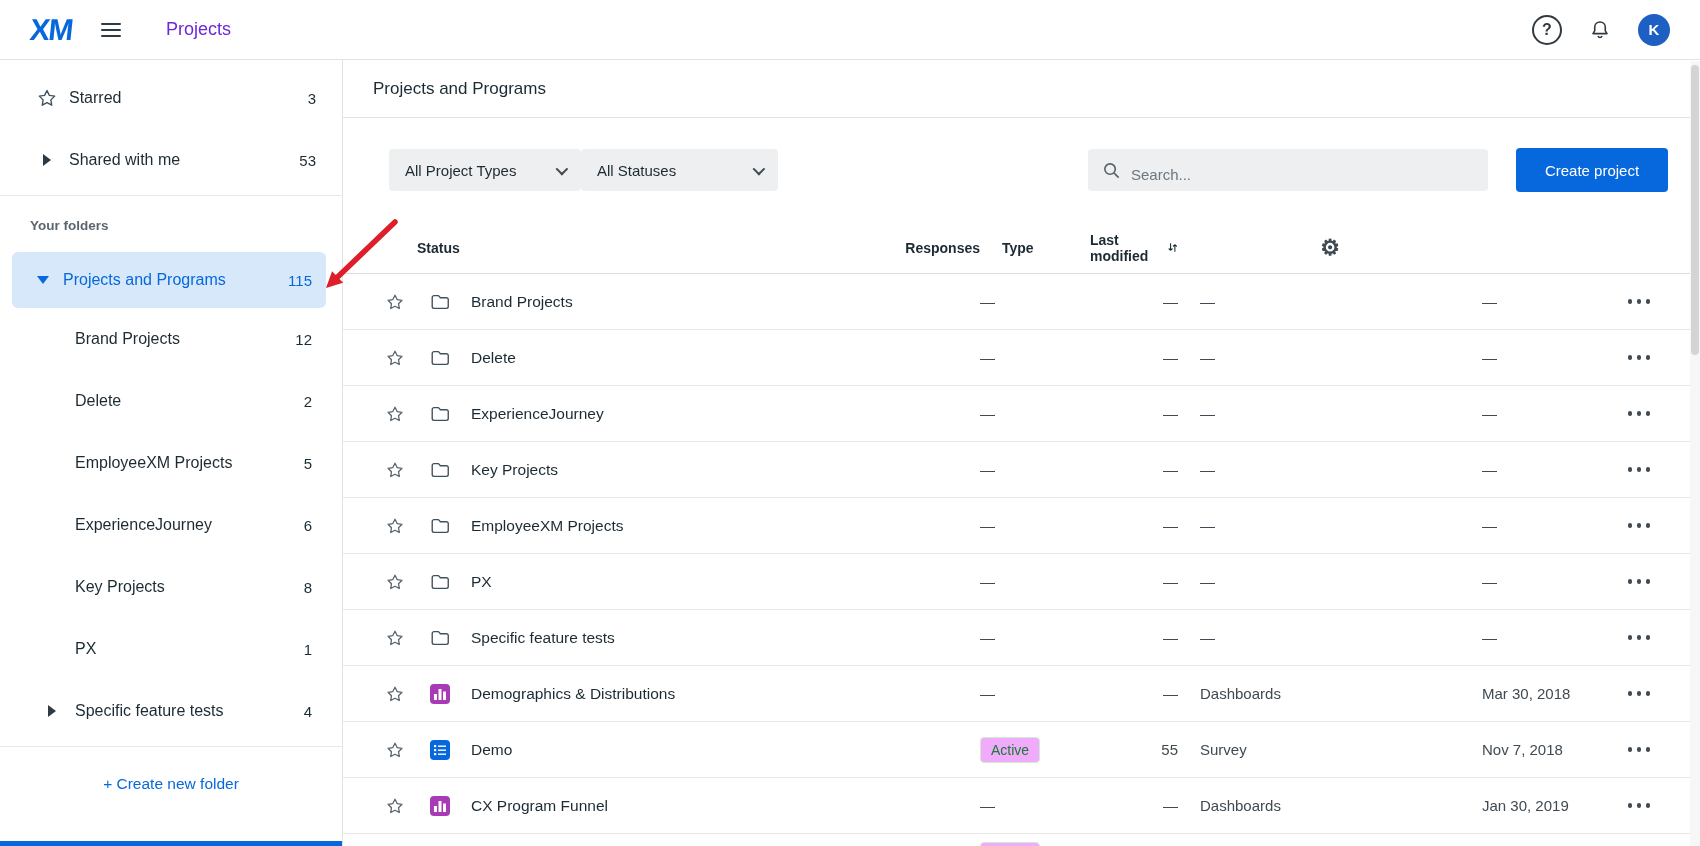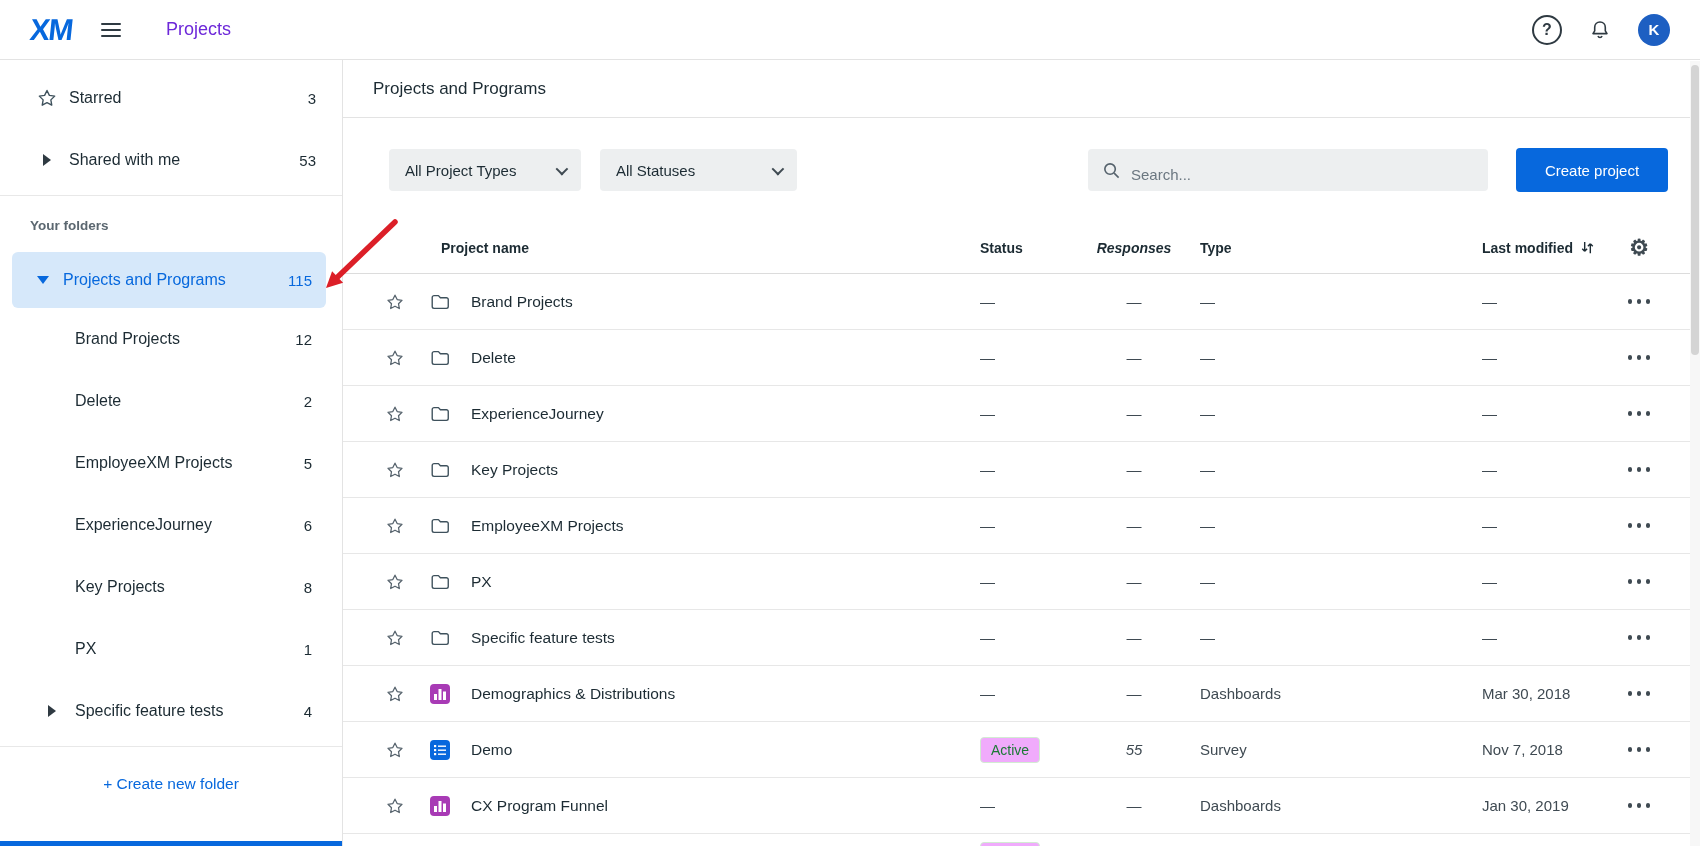--- a/index.html
+++ b/index.html
@@ -43,38 +43,38 @@
                    cursor:pointer; margin-top:8px; }
   .sidebar-bottom-bar { position:absolute; left:0; right:0; bottom:0; height:5px; background:#0768dd; }
 
   
   .main { flex:1; min-width:0; background:#fff; position:relative; }
   .main-header { height:58px; display:flex; align-items:center; padding-left:30px; font-size:17px; font-weight:500;
                  border-bottom:1px solid #e3e3e3; color:#1c2b33; }
   .filters { display:flex; align-items:center; margin-top:30px; height:44px; padding:0 32px 0 46px; }
   .dropdown { height:42px; background:#edeff0; border:none; border-radius:4px; display:flex; align-items:center;
               justify-content:space-between; padding:0 16px; font-size:15px; color:#1c2b33; cursor:pointer; }
-  .dd-types { width:192px; margin-right:19px; }
+  .dd-types { width:192px; }
   .dd-status { width:197px; }
   .chev { width:9px; height:9px; border-right:2px solid #3f4a52; border-bottom:2px solid #3f4a52; transform:rotate(45deg) translateY(-2px); margin-left:14px; }
   .search-box { margin-left:auto; width:400px; height:42px; background:#edeff0; border-radius:4px; display:flex; align-items:center;
                 padding:0 14px; }
   .search-box input { flex:1; border:none; background:transparent; outline:none; font-size:15px; color:#737373;
                       font-family:"Liberation Sans", sans-serif; margin-left:10px;margin-top:9px; }
   .search-box input::placeholder { color:#6b7780; }
   .create-btn { margin-left:28px; width:152px; height:44px; background:#0768dd; color:#fff; border:none; border-radius:4px;
                 font-size:15px; cursor:pointer; font-family:"Liberation Sans", sans-serif; }
 
   
   .table { margin-top:30px; }
   .thead, .trow { display:grid; grid-template-columns:44px 46px 517px 110px 88px 304px 117px 80px; align-items:center; padding-left:30px; }
   .thead { height:52px; border-bottom:1px solid #dcdcdc; font-size:14px; font-weight:700; color:#1c2b33; }
   .th-name { grid-column:2 / 4; padding-left:24px; }
   .th-type, .cell-type { padding-left:22px; }
-  .th-resp, .cell-resp { text-align:center;font-style:italic; }
+  .th-resp, .cell-resp { text-align:right; }
   .th-modified { display:flex; align-items:center; gap:7px; cursor:pointer; }
   .th-gear { display:flex; justify-content:center; font-size:22px; color:#3f4a52; cursor:pointer; line-height:1; }
   .trow { height:56px; border-bottom:1px solid #e7e7e7; font-size:15px; color:#1c2b33; cursor:pointer; background:#fff; }
   .cell-star { display:flex; justify-content:center; }
   .cell-icon { display:flex; justify-content:center; }
   .cell-name { padding-left:8px; font-size:15.5px; }
   .cell-status .dash, .dashtext { color:#3f4a52; }
   .badge-active { display:inline-block; padding:4px 10px; border-radius:4px; background:#f0abfc; border:1px solid #d2ecd2;
                   color:#1b7a35; font-size:14px; }
   .cell-more { display:flex; justify-content:center; }
@@ -244,21 +244,20 @@
             </svg>
           <input type="text" placeholder="Search..." style="">
         </div>
         <button class="create-btn">Create project</button>
       </div>
 
       <div class="table">
 
         <div class="thead">
           <span></span>
-          <span class="th-name">Project name</span>
           <span>Status</span>
           <span class="th-resp">Responses</span>
           <span class="th-type">Type</span>
           <span class="th-modified">
             <span>Last modified</span>
             <svg viewBox="0 0 16 16" width="15" height="15">
                 <path d="M5 2v10M5 12l-2.6-2.6M5 12l2.6-2.6" stroke="#1c2b33" stroke-width="1.5" fill="none"></path>
                 <path d="M11 14V4M11 4l-2.6 2.6M11 4l2.6 2.6" stroke="#1c2b33" stroke-width="1.5" fill="none"></path>
               </svg>
           </span>

